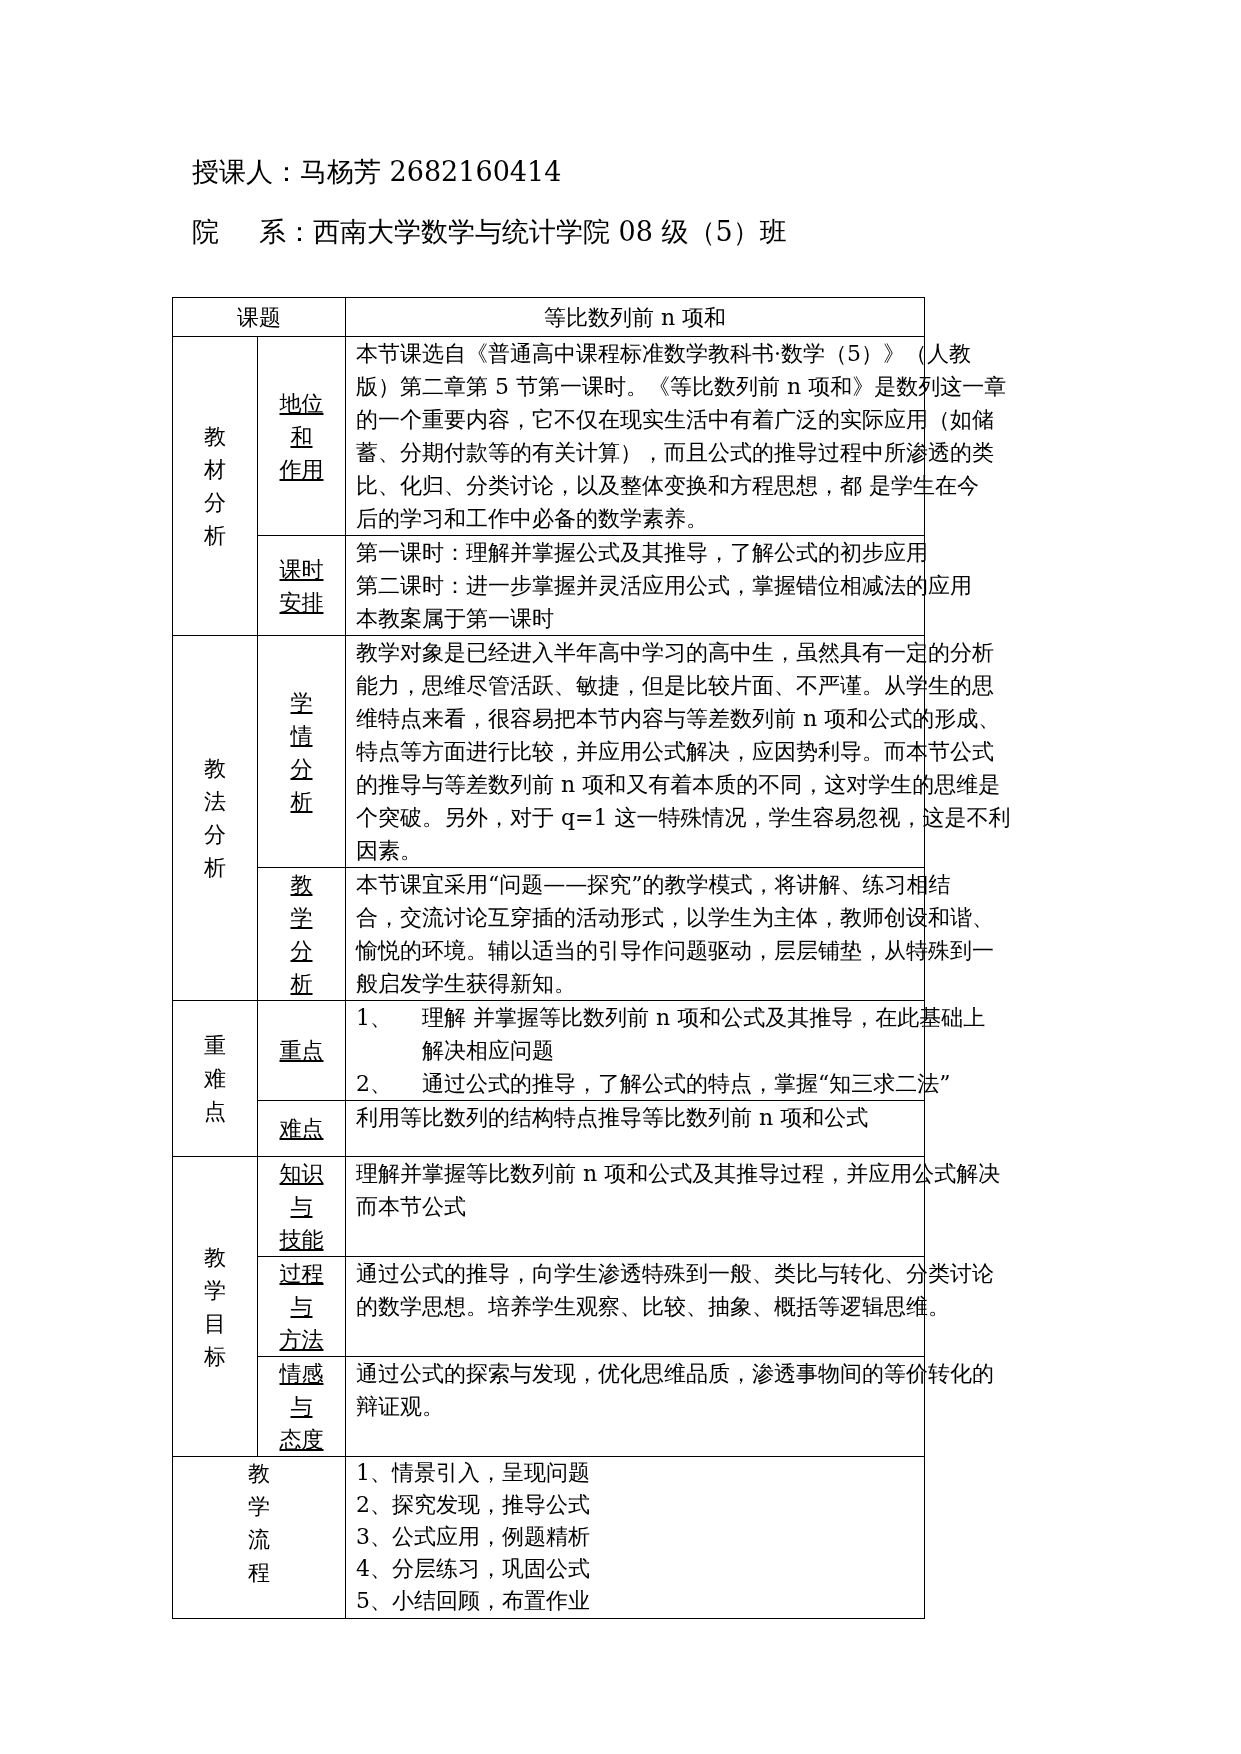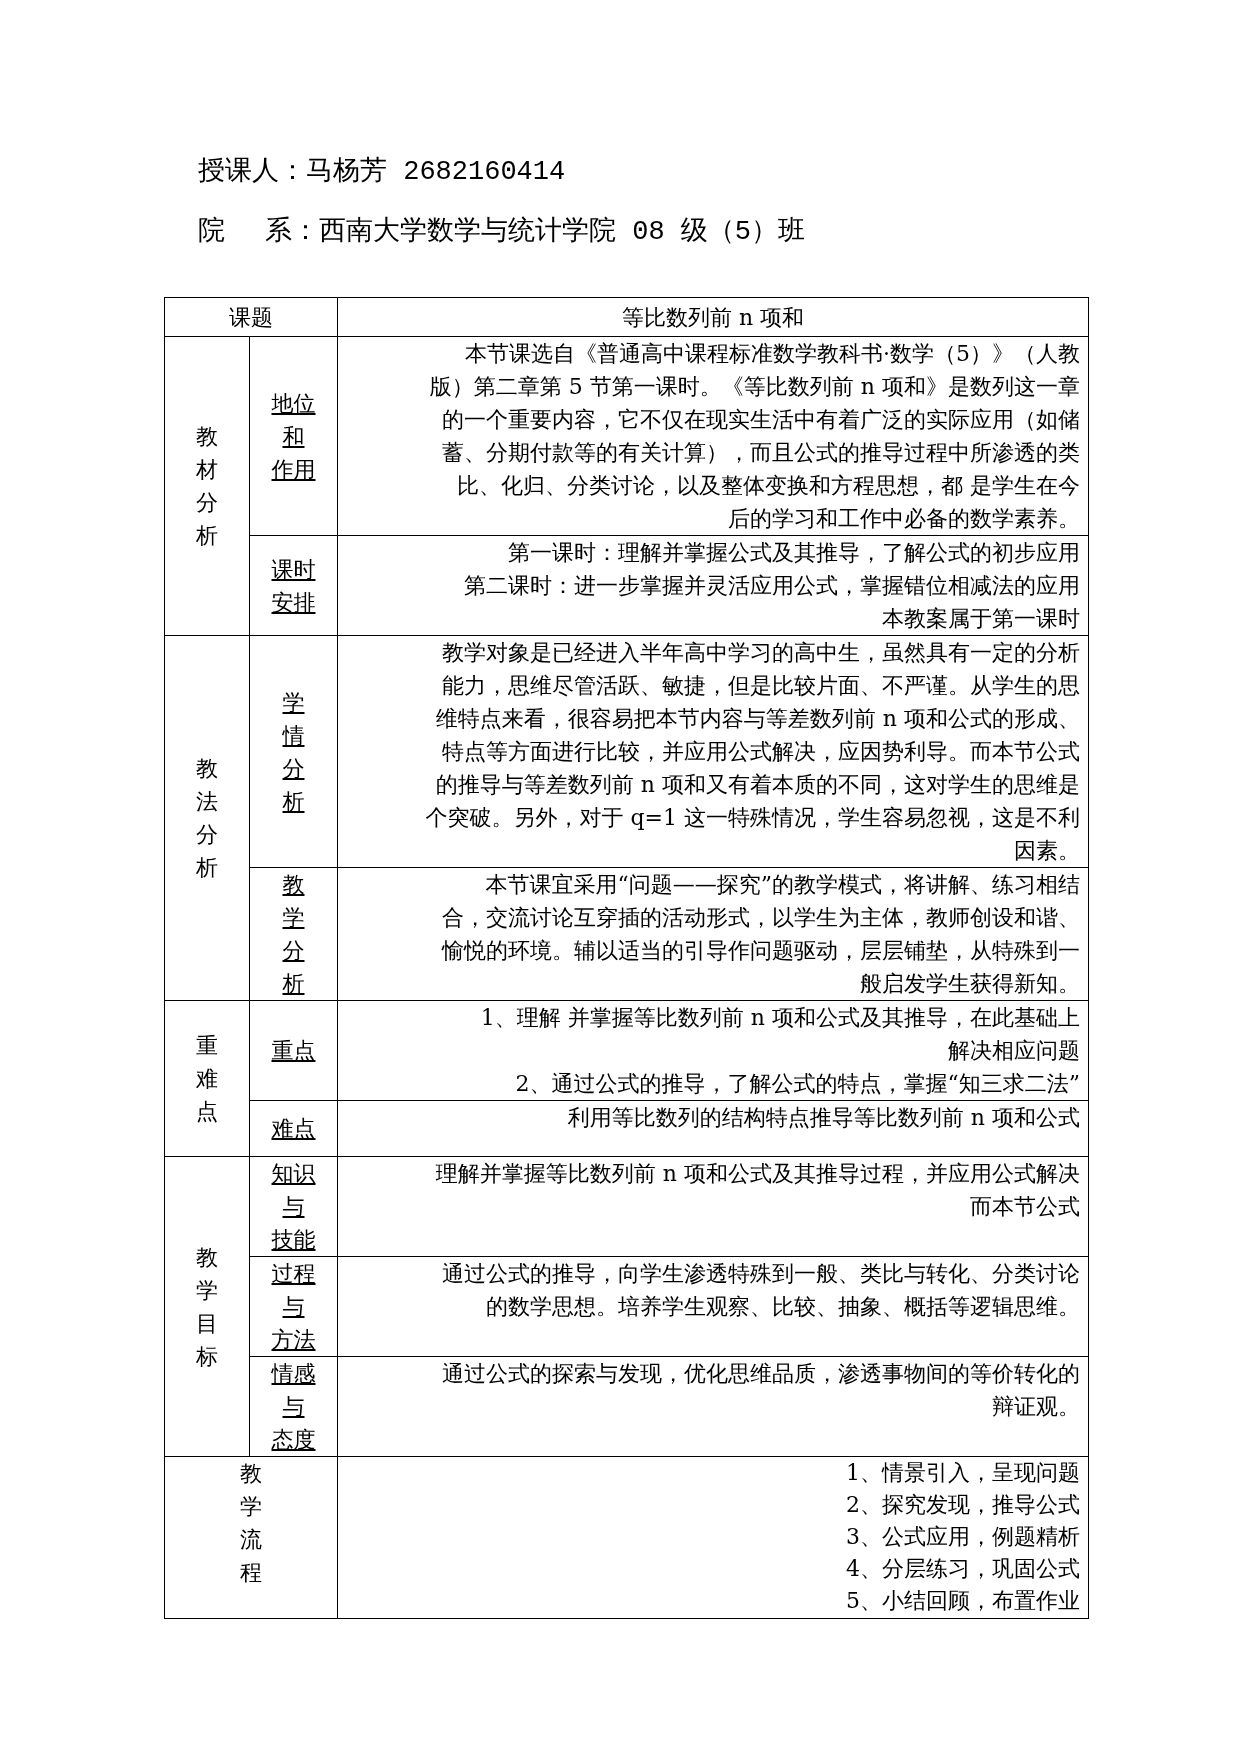--- a/index.html
+++ b/index.html
@@ -1,27 +1,27 @@
 <!DOCTYPE html>
 <html><head>
 <meta charset="utf-8">
 <style>
   html, body { margin:0; padding:0; background:#ffffff; }
   body { width:1241px; height:1754px; position:relative; overflow:hidden;
          font-family:"DejaVu Serif","Liberation Serif",serif; color:#000; }
-  .hdr { position:absolute; left:198px; font-size:27px; line-height:34px; white-space:nowrap;font-family:Liberation Mono, monospace; }
+  .hdr { position:absolute; left:192px; font-size:27px; line-height:34px; white-space:nowrap; }
   .hdr .gap { display:inline-block; width:40px; }
-  table.plan { position:absolute; left:164px; top:297px; width:925px; border-collapse:collapse; table-layout:fixed; }
+  table.plan { position:absolute; left:172px; top:297px; width:753px; border-collapse:collapse; table-layout:fixed; }
   table.plan td { border:1.5px solid #000; padding:0; vertical-align:middle; font-size:22px; line-height:33px; }
   .c1 { width:85px; } .c2 { width:88px; }
   .cat { text-align:center; font-size:26px; line-height:36px; }
   .cat span { display:block; }
   .sub { text-align:center; font-size:22px; line-height:31px;text-decoration:underline; }
   .sub span { display:block; }
-  .content { padding:0 8px 0 10px !important; vertical-align:top !important; text-align:right; }
+  .content { padding:0 8px 0 10px !important; vertical-align:top !important; text-align:left; }
   .content .line { display:block; white-space:nowrap; }
   .title-cell { text-align:center; font-size:25px; height:37px;margin-top:36px; }
   .topic-label { text-align:center; font-size:25px; }
   .num { display:inline-block; width:66px; }
   .indent { display:inline-block; width:66px; }
 </style>
 </head>
 <body>
 
 <div class="hdr" style="top:155px;">

